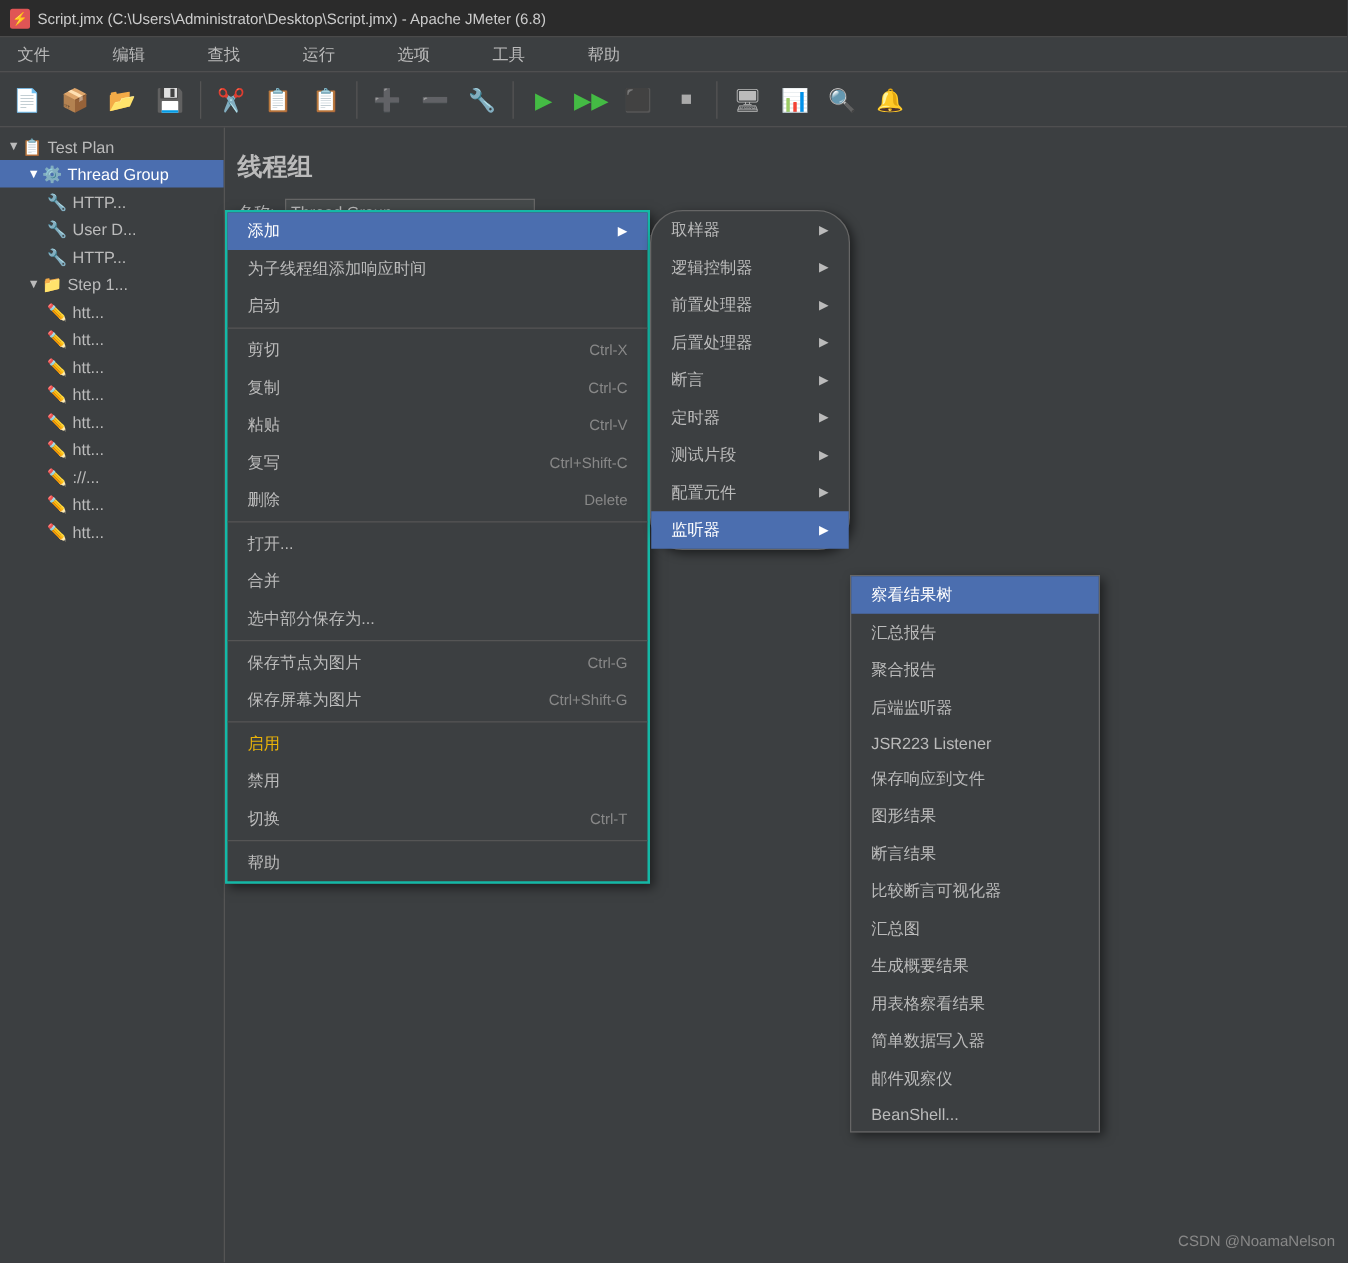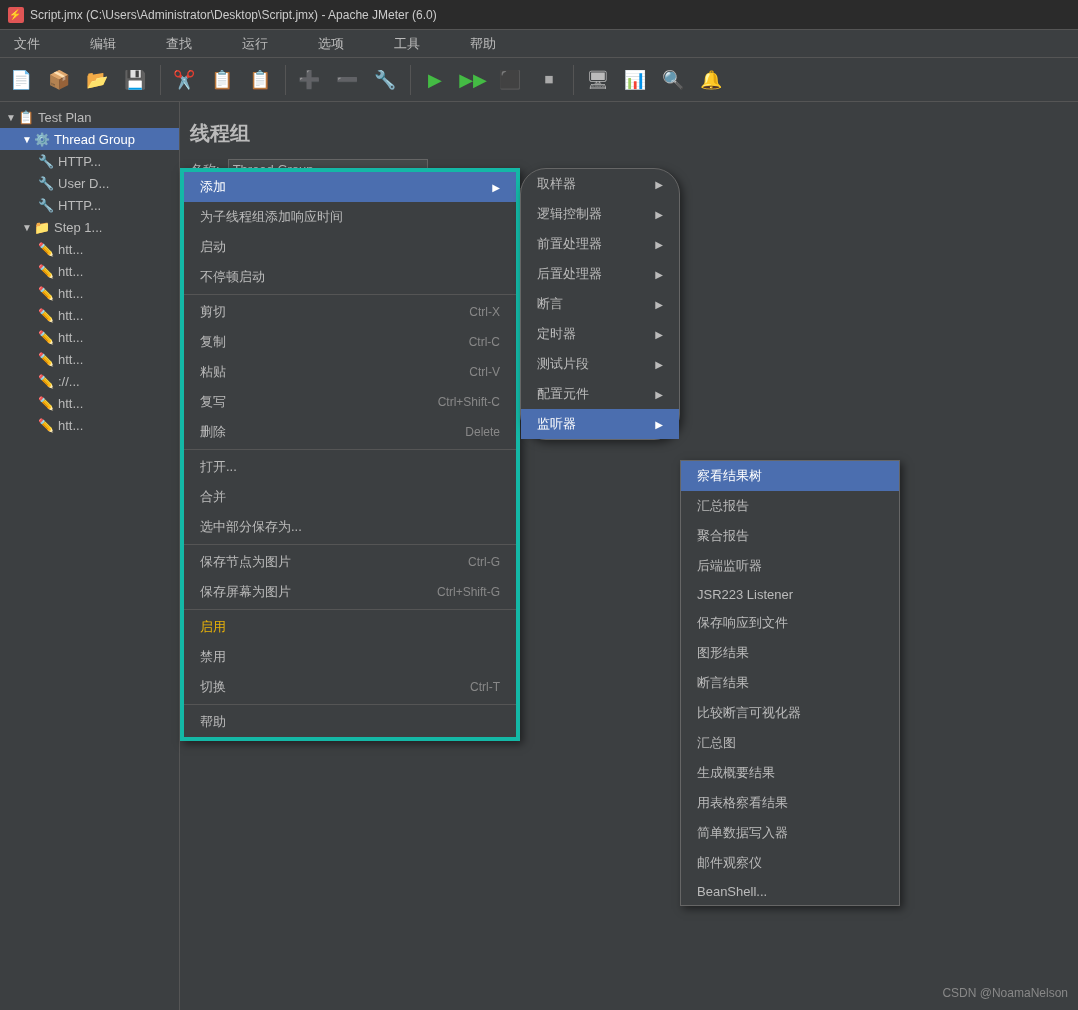--- a/index.html
+++ b/index.html
@@ -128,21 +128,21 @@
       font-size: 13px;
       width: 60px;
     }
     .radio-label { display: flex; align-items: center; gap: 4px; margin-right: 12px; color: #bbbbbb; }
     input[type=radio], input[type=checkbox] { accent-color: #4b6eaf; }
 
     
     .context-menu {
       position: absolute;
       background: #3c3f41;
-      border: 4px solid #14b8a6;
+      border: 2px solid #14b8a6;
       box-shadow: 3px 3px 8px rgba(0,0,0,0.5);
       z-index: 100;
       min-width: 160px;
     }
     .context-menu-item {
       padding: 6px 16px;
       cursor: pointer;
       color: #bbbbbb;
       font-size: 13px;
       display: flex;
@@ -196,21 +196,21 @@
       font-size: 13px;
       color: #bbbbbb;
       margin-bottom: 6px;
     }
   </style>
 </head>
 <body>
 
 <div id="title-bar">
   <div class="icon">⚡</div>
-  <span>Script.jmx (C:\Users\Administrator\Desktop\Script.jmx) - Apache JMeter (6.0)</span>
+  <span>Script.jmx (C:\Users\Administrator\Desktop\Script.jmx) - Apache JMeter (6.8)</span>
 </div>
 
 <div id="menu-bar">
 <div class="menu-item">文件</div>
     <div class="menu-item">编辑</div>
     <div class="menu-item">查找</div>
     <div class="menu-item">运行</div>
     <div class="menu-item">选项</div>
     <div class="menu-item">工具</div>
     <div class="menu-item">帮助</div>
@@ -415,23 +415,20 @@
   <div class="context-menu-item selected">
     <span>添加</span>
     <span class="context-menu-arrow">▶</span>
   </div>
   <div class="context-menu-item">
     <span>为子线程组添加响应时间</span>
   </div>
   <div class="context-menu-item">
     <span>启动</span>
   </div>
-  <div class="context-menu-item">
-    <span>不停顿启动</span>
-  </div>
   <div class="context-menu-sep"></div>
   <div class="context-menu-item">
     <span>剪切</span>
     <span class="shortcut">Ctrl-X</span>
   </div>
   <div class="context-menu-item">
     <span>复制</span>
     <span class="shortcut">Ctrl-C</span>
   </div>
   <div class="context-menu-item">
@@ -514,21 +511,21 @@
   <div class="context-menu-item">
     <span>配置元件</span>
     <span class="context-menu-arrow">▶</span>
   </div>
   <div class="context-menu-item selected">
     <span>监听器</span>
     <span class="context-menu-arrow">▶</span>
   </div>
 </div>
 
-<div class="context-menu submenu" style="left: 680px; top: 460px; width: 220px;">
+<div class="context-menu submenu" style="left: 680px; top: 460px; width: 200px;">
   <div class="context-menu-item selected">
     <span>察看结果树</span>
   </div>
   <div class="context-menu-item">
     <span>汇总报告</span>
   </div>
   <div class="context-menu-item">
     <span>聚合报告</span>
   </div>
   <div class="context-menu-item">

